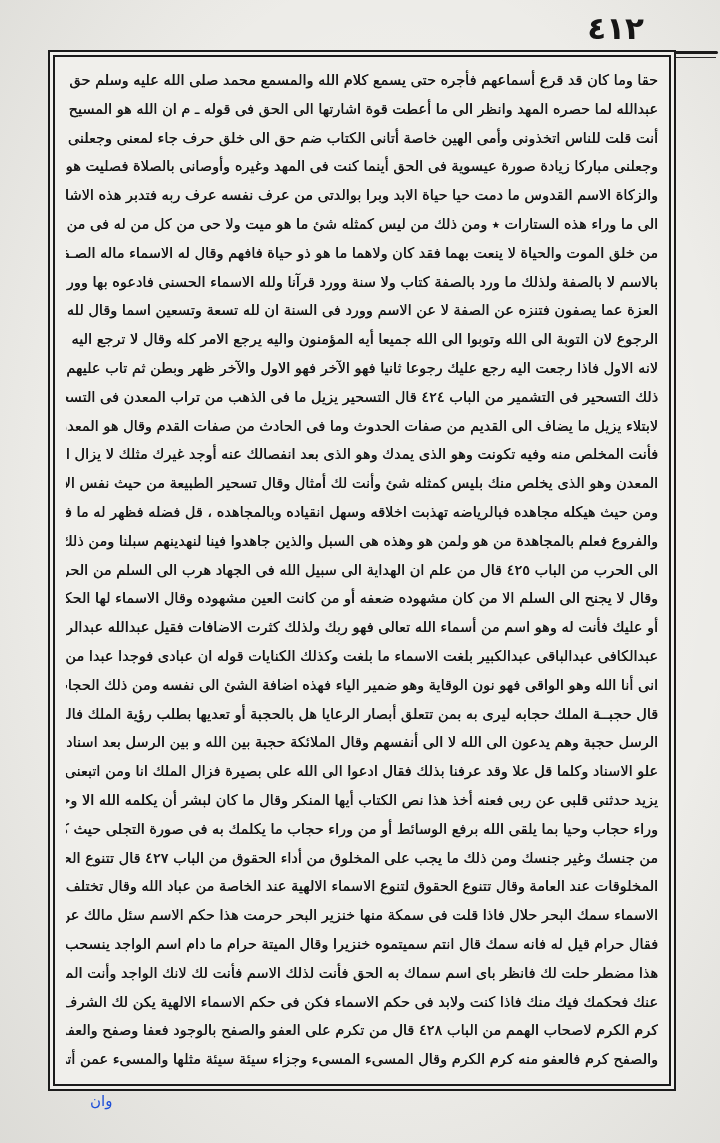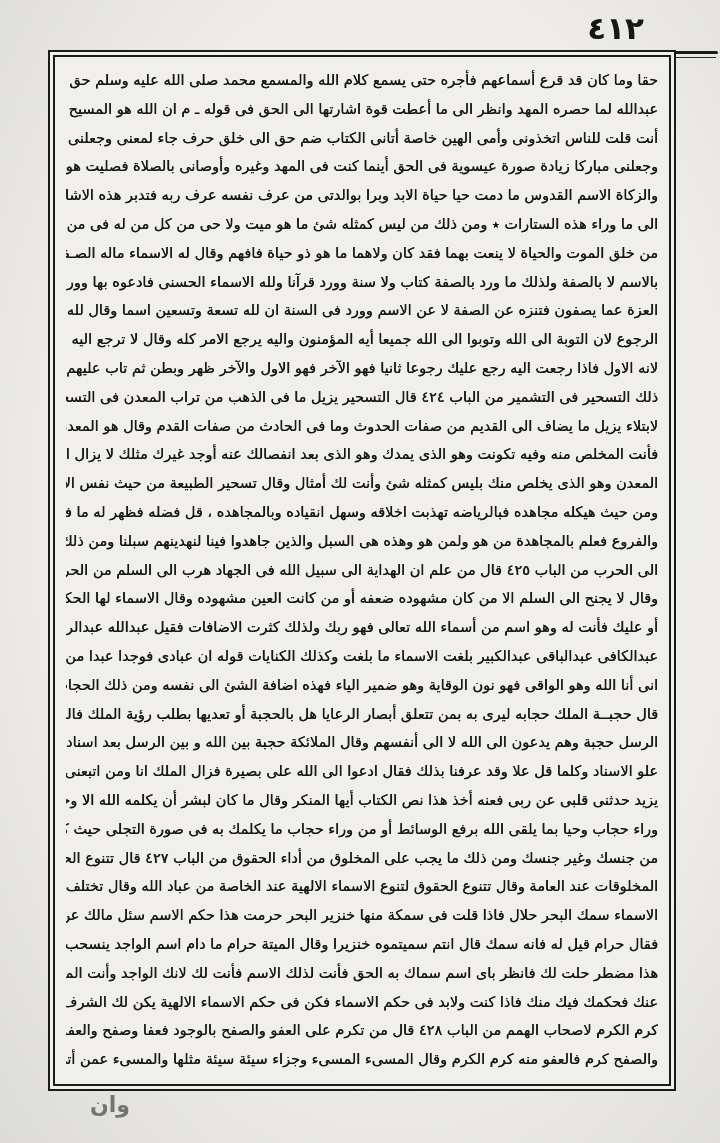--- a/index.html
+++ b/index.html
@@ -48,21 +48,21 @@
     text-shadow:0.35px 0 0 currentColor; 
   }
   .tline{
     height:28.8px;line-height:28.8px;
     overflow:hidden;white-space:nowrap;
     text-align:justify;
     text-align-last:justify;
   }
   .catchword{
     position:absolute;left:90px;top:1092px;
-    font-size:22px;font-weight:bold;direction:rtl;color:#737373;
+    font-size:15px;font-weight:normal;direction:rtl;color:#1d4ed8;
   }
 </style>
 </head>
 <body>
 
 <div class="paper-shade"></div>
 
 <div class="page-number">٤١٢</div>
 
 <div class="rule-ext-thick"></div>

